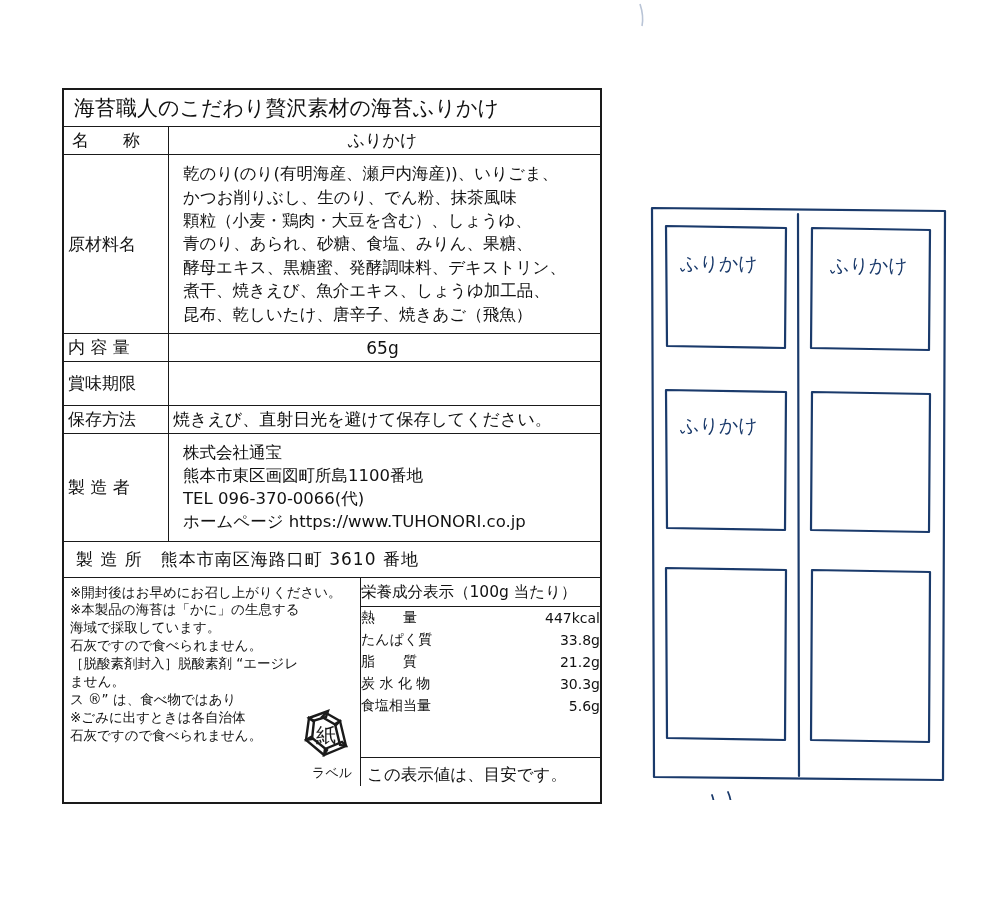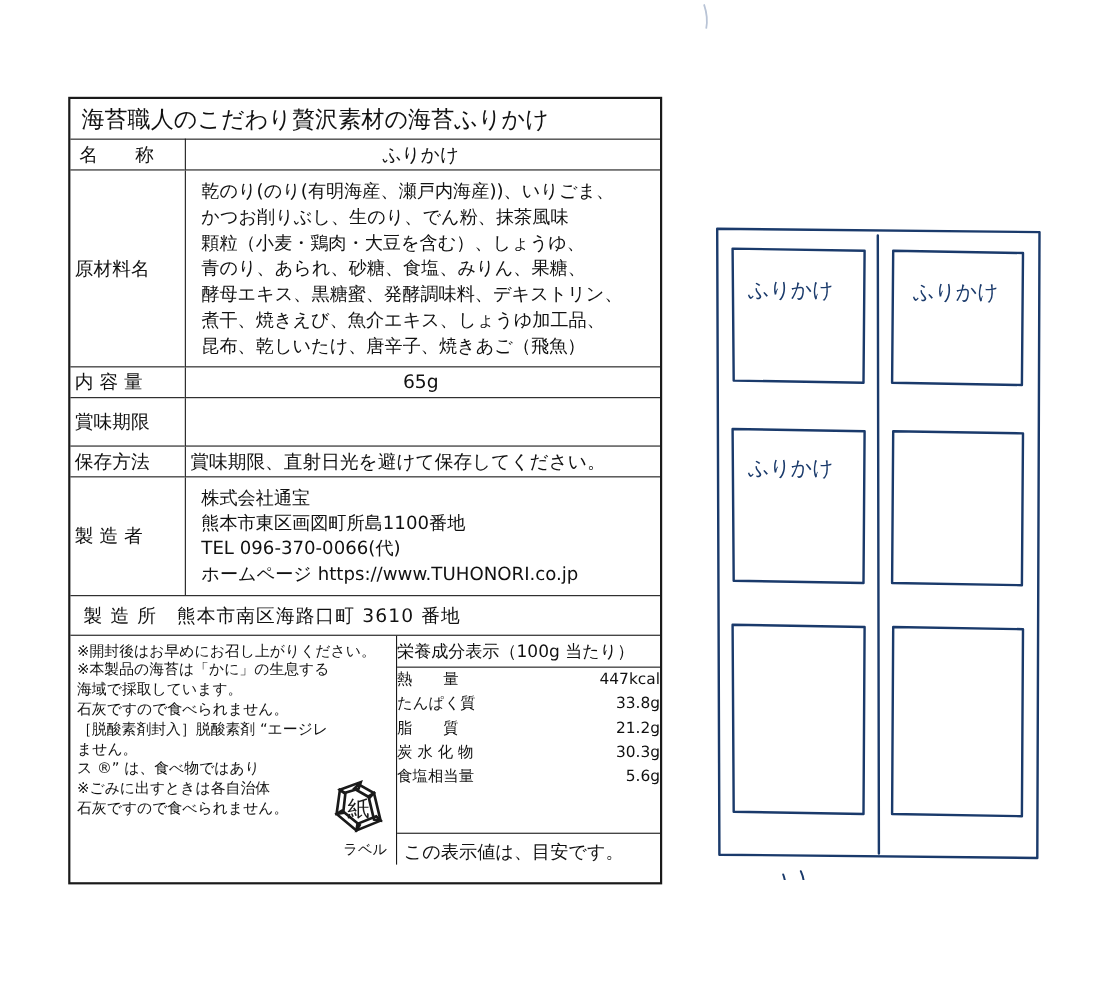--- a/index.html
+++ b/index.html
@@ -202,21 +202,21 @@
     <tr>
       <td class="key">内 容 量</td>
       <td class="val center">65g</td>
     </tr>
     <tr class="blank-row">
       <td class="key">賞味期限</td>
       <td class="val"></td>
     </tr>
     <tr>
       <td class="key">保存方法</td>
-      <td class="val">賞味期限、直射日光を避けて保存してください。</td>
+      <td class="val">焼きえび、直射日光を避けて保存してください。</td>
     </tr>
     <tr>
       <td class="key">製 造 者</td>
       <td class="val">
         <div class="maker">株式会社通宝
 熊本市東区画図町所島1100番地
 TEL 096-370-0066(代)
 ホームページ https://www.TUHONORI.co.jp</div>
       </td>
     </tr>

